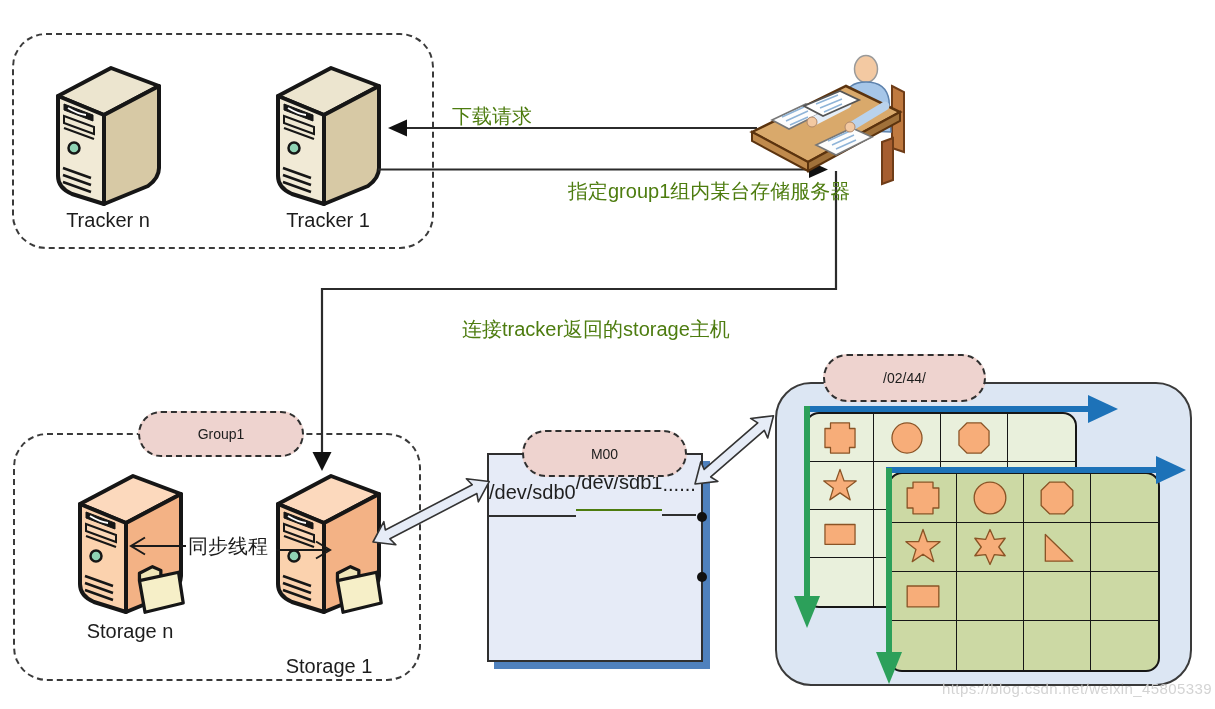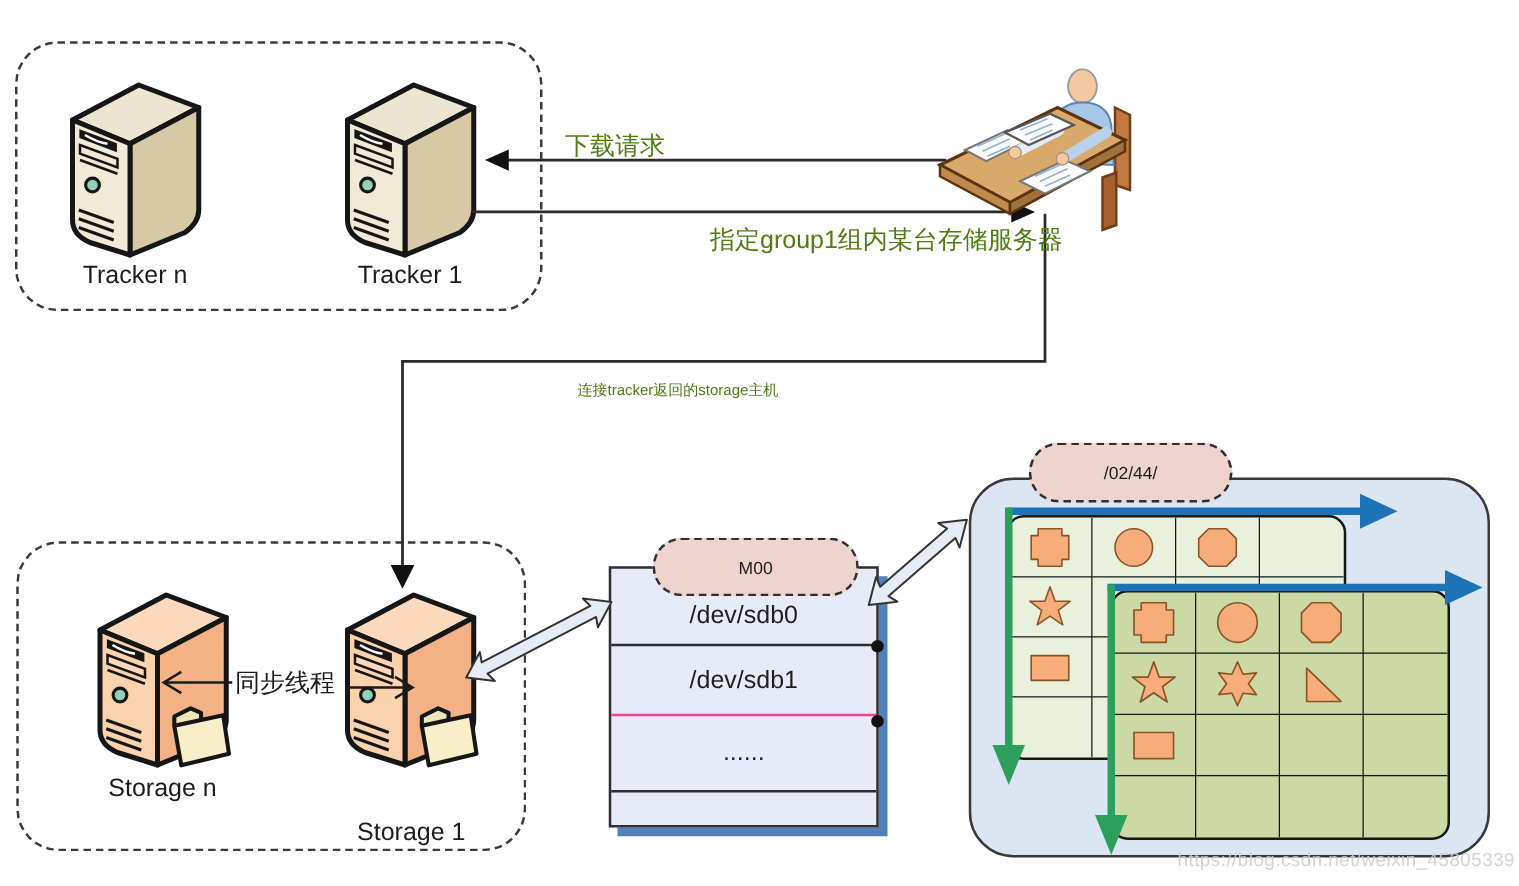--- a/index.html
+++ b/index.html
@@ -10,24 +10,24 @@
   
   .badge{position:absolute;background:var(--badge-fill,#eed3cf);border:2.5px dashed #2f2f2f;
          border-radius:26px;display:flex;align-items:center;justify-content:center;
          font-size:14px;color:#1c1c1c;z-index:9;}
   
   .flabel{position:absolute;white-space:nowrap;color:#4d7c0f;z-index:7;}
   .caption{position:absolute;transform:translateX(-50%);white-space:nowrap;font-size:20px;color:#1c1c1c;z-index:7;}
   
   .vol-shadow{position:absolute;left:494px;top:461px;width:216px;height:208px;background:var(--volume-shadow,#4f81bd);z-index:2;}
   .vol-box{position:absolute;left:487px;top:453px;width:216px;height:209px;background:var(--volume-fill,#e6ebf7);
-           border:2px solid #2f2f2f;z-index:3;display:flex;flex-direction:column;box-sizing:border-box;}
+           border:2px solid #2f2f2f;z-index:3;display:flex;flex-direction:row;box-sizing:border-box;}
   .vol-row{display:flex;align-items:center;justify-content:center;font-size:20px;color:#1f1f1f;box-sizing:border-box;}
   .vol-row.r1{height:62px;border-bottom:2px solid #2f2f2f;padding-top:14px;}
-  .vol-row.r2{height:56px;border-bottom:2px solid #ec4899;}
+  .vol-row.r2{height:56px;border-bottom:2px solid #4d7c0f;}
   .vol-row.r3{height:61px;border-bottom:2px solid #2f2f2f;}
   .vol-row.r4{flex:1;}
   
   .container-box{position:absolute;left:775px;top:382px;width:417px;height:304px;background:var(--container-fill,#dce6f3);
                  border:2px solid #3a3a3a;border-radius:36px;z-index:1;box-sizing:border-box;}
   .grid{position:absolute;display:grid;grid-template-columns:repeat(4,1fr);grid-template-rows:repeat(4,1fr);
         border:2px solid #161616;border-radius:14px;overflow:hidden;box-sizing:border-box;}
   .grid-back{left:805px;top:412px;width:272px;height:196px;background:var(--grid-back-fill,#e9f0dc);z-index:2;}
   .grid-front{left:888px;top:472px;width:272px;height:200px;background:var(--grid-front-fill,#ccd9a4);z-index:3;}
   .grid .cell{border-right:1.6px solid #161616;border-bottom:1.6px solid #161616;
@@ -275,30 +275,33 @@
       <path transform="translate(695,484) rotate(-41)" d="M0,0 L19,-13 L16.5,-5 L87.5,-5 L85,-13 L104,0 L85,13 L87.5,5 L16.5,5 L19,13 Z"></path>
     </g>
     <circle cx="702" cy="517" r="5" fill="#111111"></circle>
     <circle cx="702" cy="577" r="5" fill="#111111"></circle>
   </svg>
 
   <svg class="client-svg" viewBox="0 0 162 146">
     <use href="#sym-client" xlink:href="#sym-client"></use>
   </svg>
 
+  <div class="badge" style="left:138px;top:411px;width:162px;height:42px;">
+    <span>Group1</span>
+  </div>
   <div class="badge" style="left:522px;top:430px;width:161px;height:43px;justify-content:center;">
     <span>M00</span>
   </div>
   <div class="badge" style="left:823px;top:354px;width:159px;height:44px;">
     <span>/02/44/</span>
   </div>
 
   <div class="flabel" style="left:452px;top:103px;font-size:20px;">下载请求</div>
   <div class="flabel" style="left:526px;top:178px;font-size:20px;margin-left:42px;">指定group1组内某台存储服务器</div>
-  <div class="flabel" style="left:462px;top:304px;font-size:12px;">连接tracker返回的storage主机</div>
+  <div class="flabel" style="left:462px;top:316px;font-size:20px;">连接tracker返回的storage主机</div>
   <div class="sync-label">同步线程</div>
 
   <div class="caption" style="left:108px;top:209px;">Tracker n</div>
   <div class="caption" style="left:328px;top:209px;">Tracker 1</div>
   <div class="caption" style="left:130px;top:620px;">Storage n</div>
   <div class="caption" style="left:329px;top:655px;">Storage 1</div>
 
   <div class="watermark">https://blog.csdn.net/weixin_45805339</div>
 </div>
 

